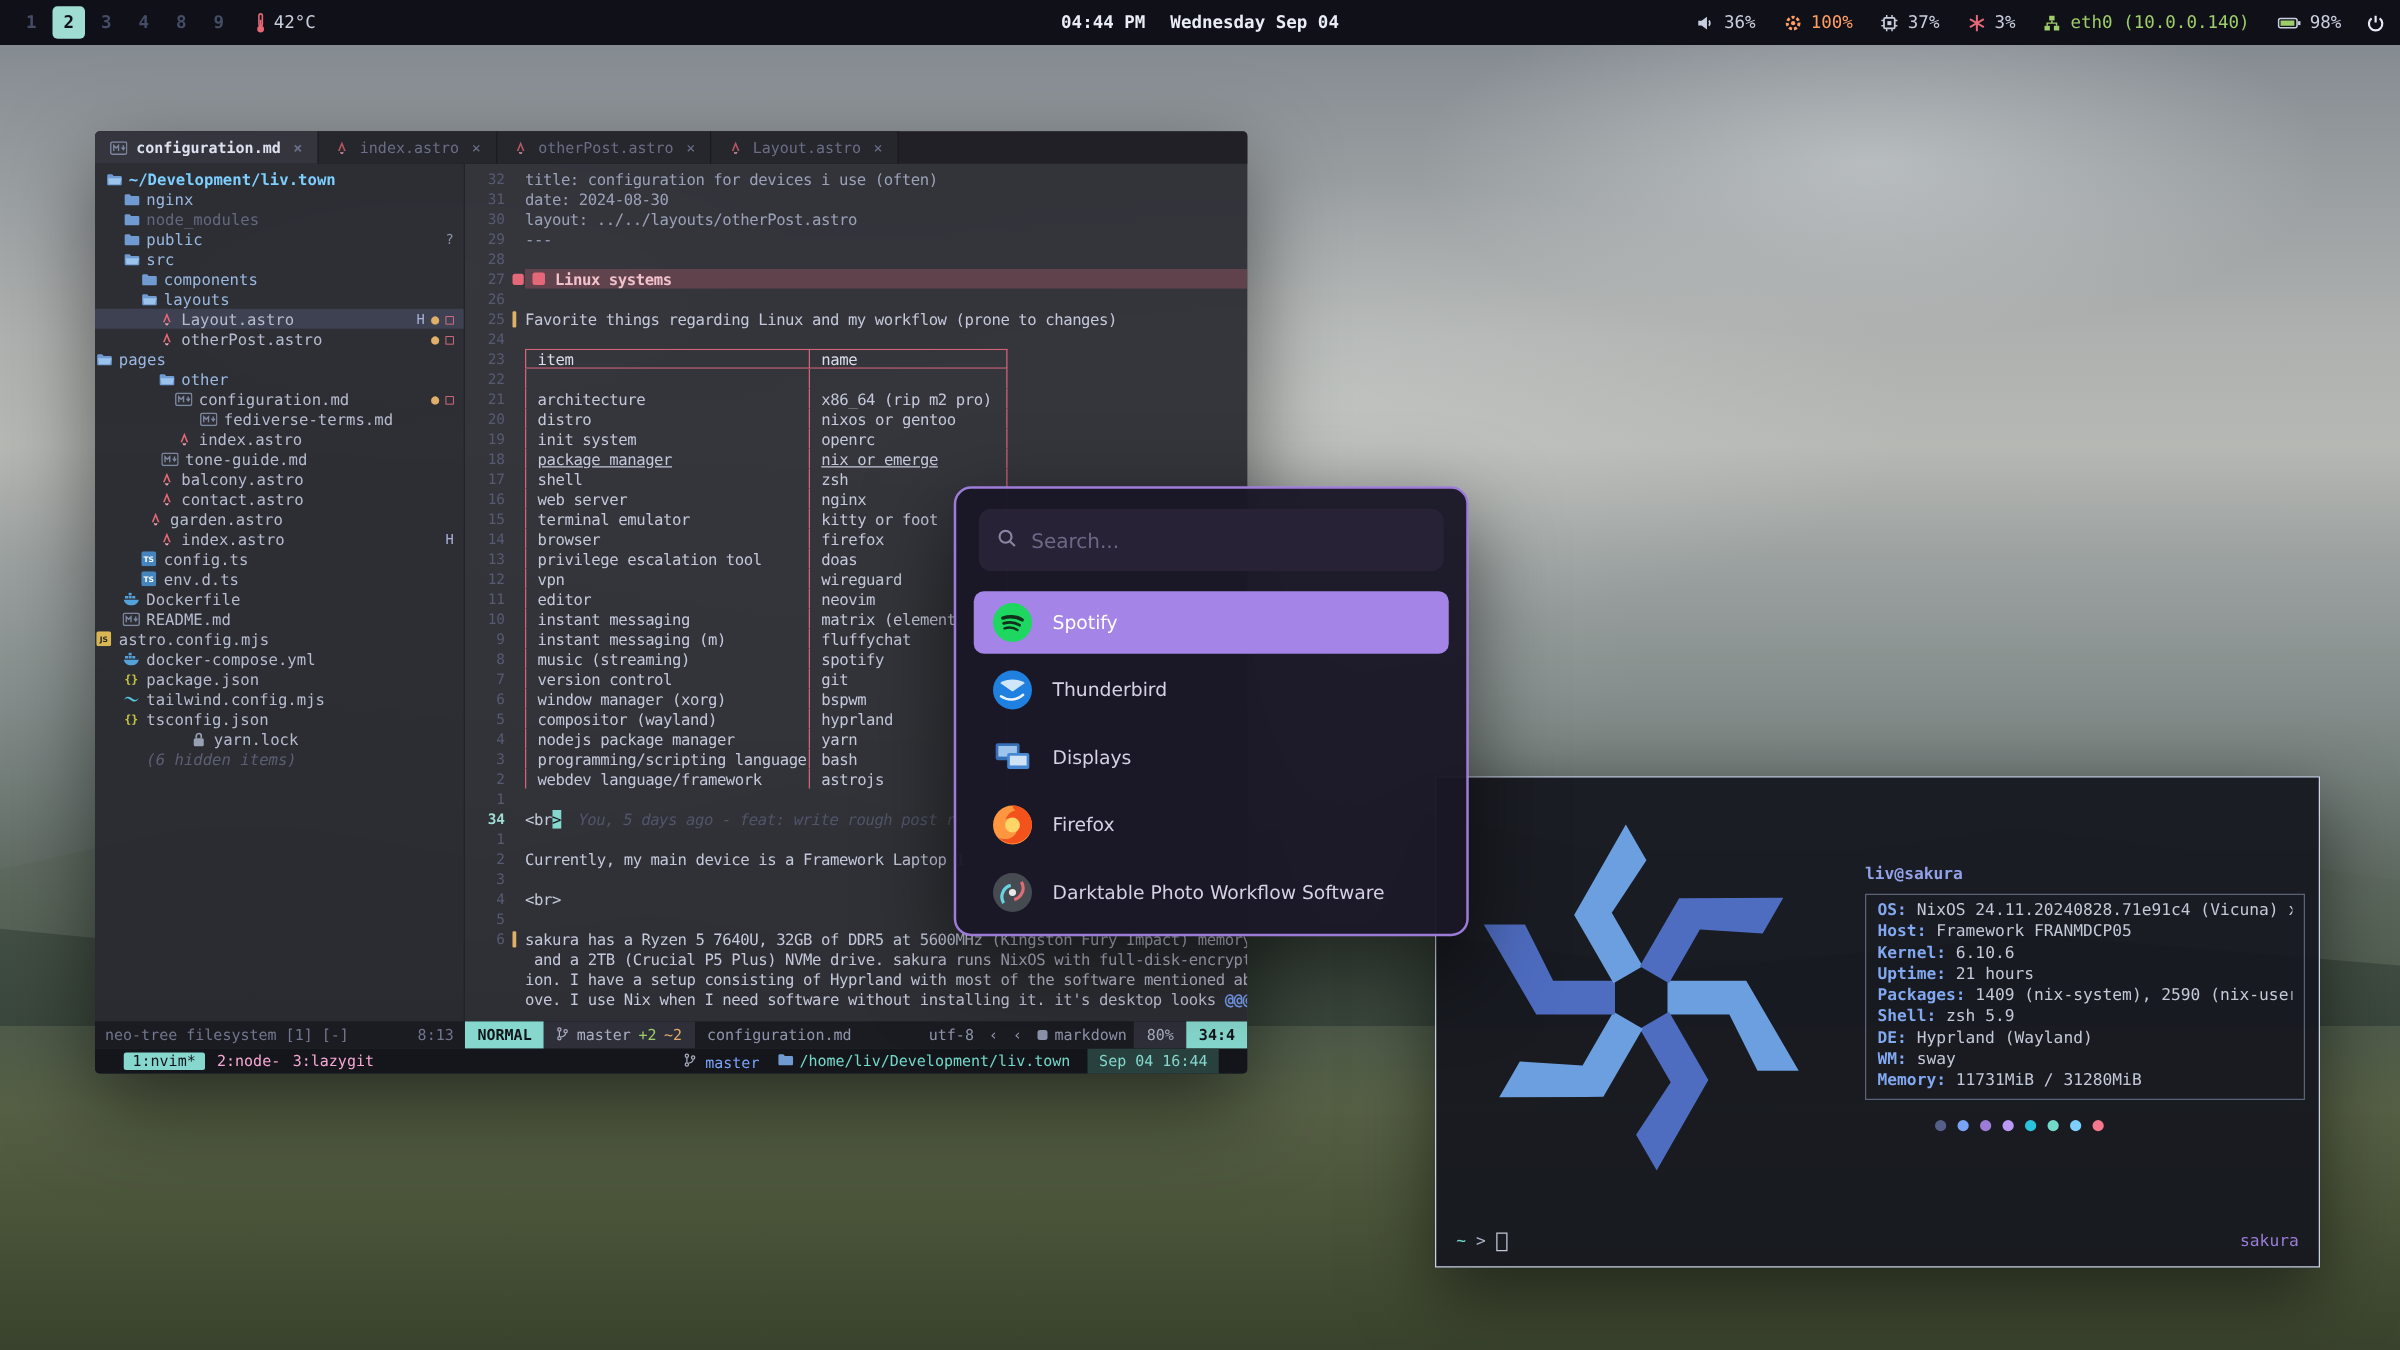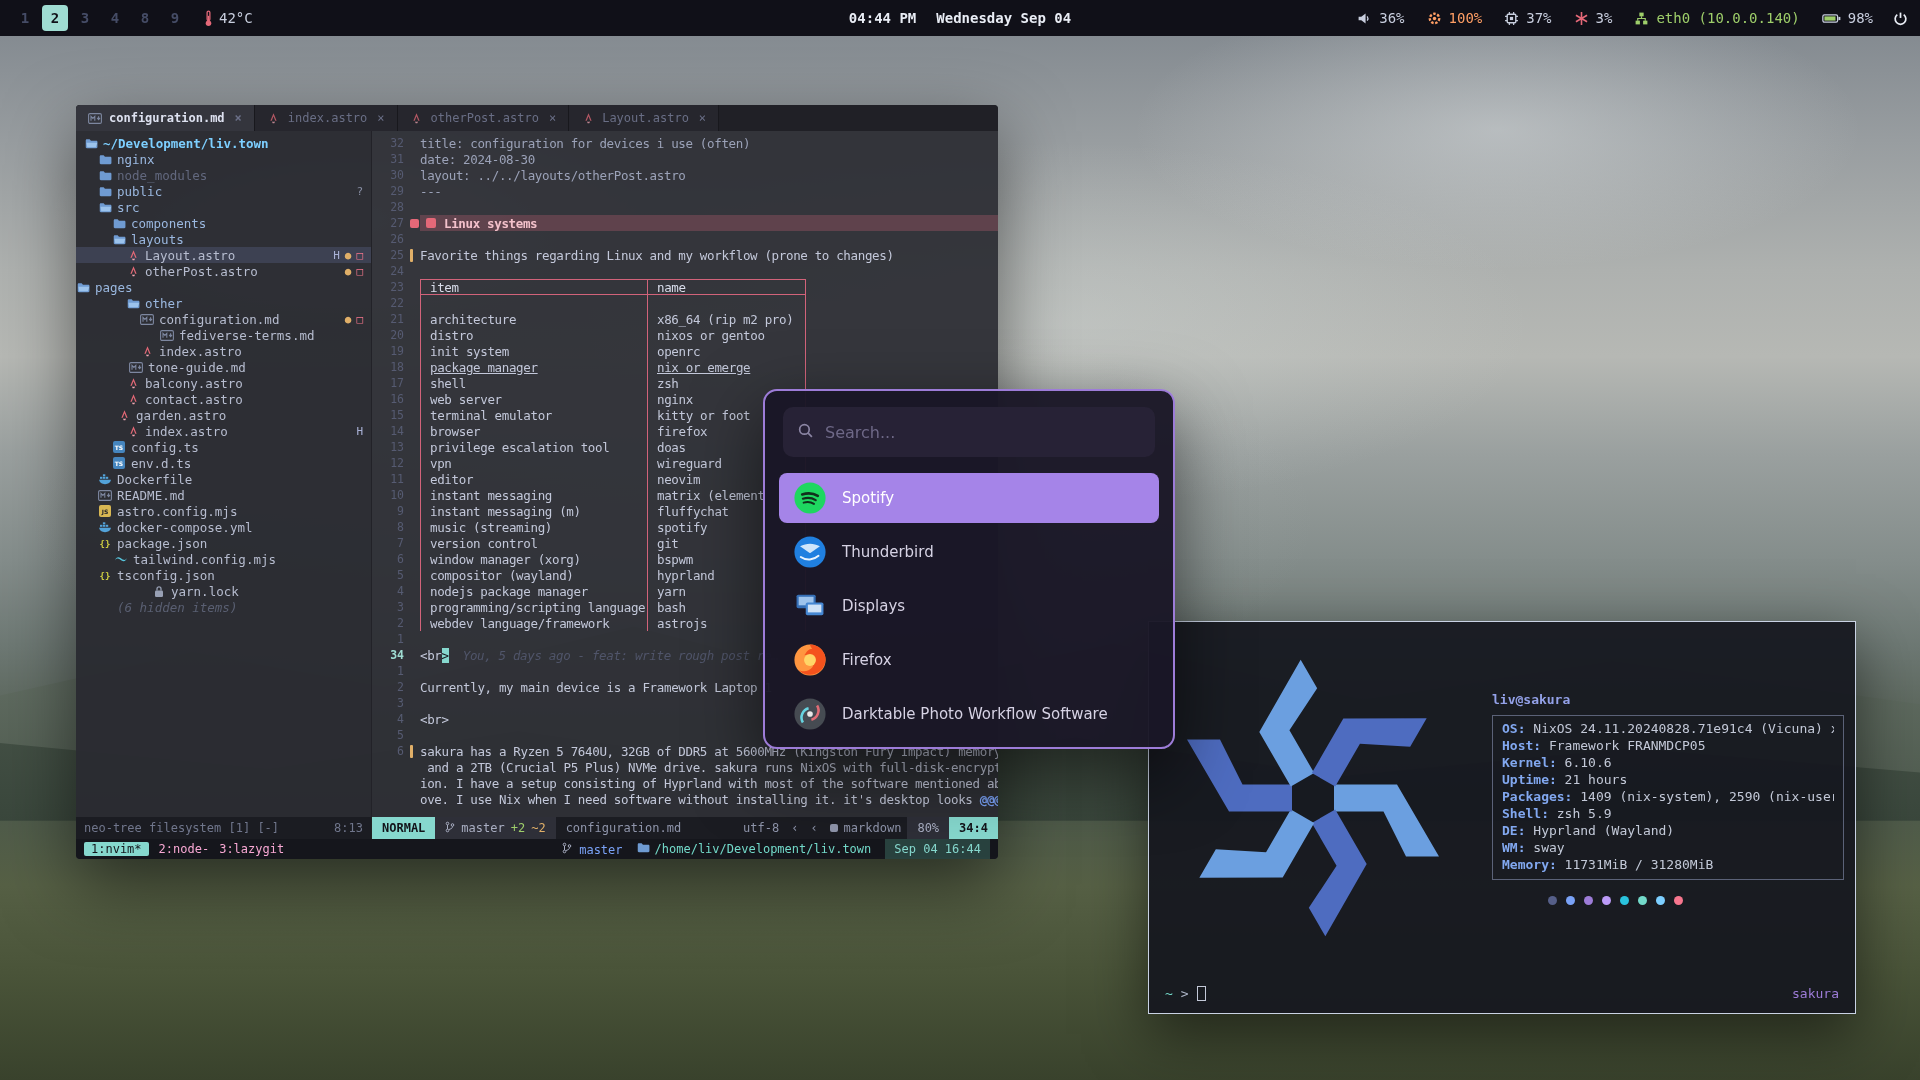--- a/index.html
+++ b/index.html
@@ -91,21 +91,21 @@
   .seg.mode { background:#86d8ce; color:#13141a; font-weight:bold; }
   .seg.git { background:#2e2f38; color:#a9aec2; }
   .diff-add { color:#9ece6a; } .diff-mod { color:#e0af68; }
   .seg.file { color:#8f95ab; }
   .seg.plain { color:#8f95ab; padding:0 6px; }
   .seg.pct { background:#2e2f38; color:#a9aec2; }
   .seg.pos { background:#86d8ce; color:#13141a; font-weight:bold; }
   .spacer { flex:1; }
   .ftdot { width:8px; height:8px; border-radius:2px; background:#8f95ab; display:inline-block; }
 
-  .tmuxbar { height:20px; flex:none; background:#15161c; display:flex; align-items:center; font-size:12px; padding:0 8px; gap:10px;text-align:center; }
+  .tmuxbar { height:20px; flex:none; background:#15161c; display:flex; align-items:center; font-size:12px; padding:0 23px; gap:10px;text-align:center; }
   .tm-win { color:#f9a8d4; }
   .tm-win.active { background:#86d8ce; color:#13141a; padding:0 7px; border-radius:2px; }
   .tm-right { margin-left:auto; display:flex; gap:14px; align-items:center; height:100%; }
   .tm-branch { color:#7aa2f7; }
   .tm-path { color:#73daca; display:flex; gap:5px; align-items:center; }
   .tm-date { background:#29423f; color:#86d8ce; padding:0 9px; height:100%; display:flex; align-items:center; }
 
   
   .launcher { position:absolute; left:763px; top:389px; width:412px; height:360px; z-index:30;
     background:rgba(26,23,38,0.97); border:2px solid #9d7cd8; border-radius:14px; overflow:hidden;
@@ -509,21 +509,21 @@
           <span class="ficon">
             <svg width="14" height="11" viewBox="0 0 14 11">
               <rect x=".6" y=".6" width="12.8" height="9.8" rx="1.4" fill="none" stroke="#7d87a0" stroke-width="1.1"></rect>
               <path d="M3 7.8V3.4l1.9 2 1.9-2v4.4" fill="none" stroke="#7d87a0" stroke-width="1.1"></path>
               <path d="M10.6 3.2v3" stroke="#7d87a0" stroke-width="1.1"></path>
               <path d="M9.2 4.9l1.4 1.8 1.4-1.8" fill="none" stroke="#7d87a0" stroke-width="1.1"></path>
             </svg>
           </span>
           <span class="lbl ">README.md</span>
         </div>
-        <div class="trow" style="padding-left: 22px;">
+        <div class="trow" style="">
           <span class="ficon">
             <svg width="12" height="12" viewBox="0 0 12 12">
               <rect width="12" height="12" rx="2" fill="#d8b753"></rect>
               <text x="6" y="8.8" font-size="6" font-family="DejaVu Sans" font-weight="bold" fill="#23242a" text-anchor="middle">JS</text>
             </svg>
           </span>
           <span class="lbl ">astro.config.mjs</span>
         </div>
         <div class="trow" style="padding-left: 22px;">
           <span class="ficon">
@@ -538,21 +538,21 @@
           <span class="lbl ">docker-compose.yml</span>
         </div>
         <div class="trow" style="padding-left: 22px;">
           <span class="ficon">
             <svg width="12" height="12" viewBox="0 0 12 12">
               <text x="6" y="9.6" font-size="9" font-family="DejaVu Sans Mono" font-weight="bold" fill="#cbcb41" text-anchor="middle">{}</text>
             </svg>
           </span>
           <span class="lbl ">package.json</span>
         </div>
-        <div class="trow" style="padding-left: 38px;">
+        <div class="trow" style="padding-left: 22px;">
           <span class="ficon">
             <svg width="14" height="9" viewBox="0 0 14 9">
               <path d="M1 5.5C2 2.5 4 1.5 6.5 3c1 .6 1.8 1.5 3 1.8 1.4.4 2.6-.2 3.5-1.8-1 3-3 4-5.5 2.5-1-.6-1.8-1.5-3-1.8C3.1 3.3 1.9 3.9 1 5.5z" fill="#57c5dd"></path>
             </svg>
           </span>
           <span class="lbl ">tailwind.config.mjs</span>
         </div>
         <div class="trow" style="padding-left: 22px;">
           <span class="ficon">
             <svg width="12" height="12" viewBox="0 0 12 12">

